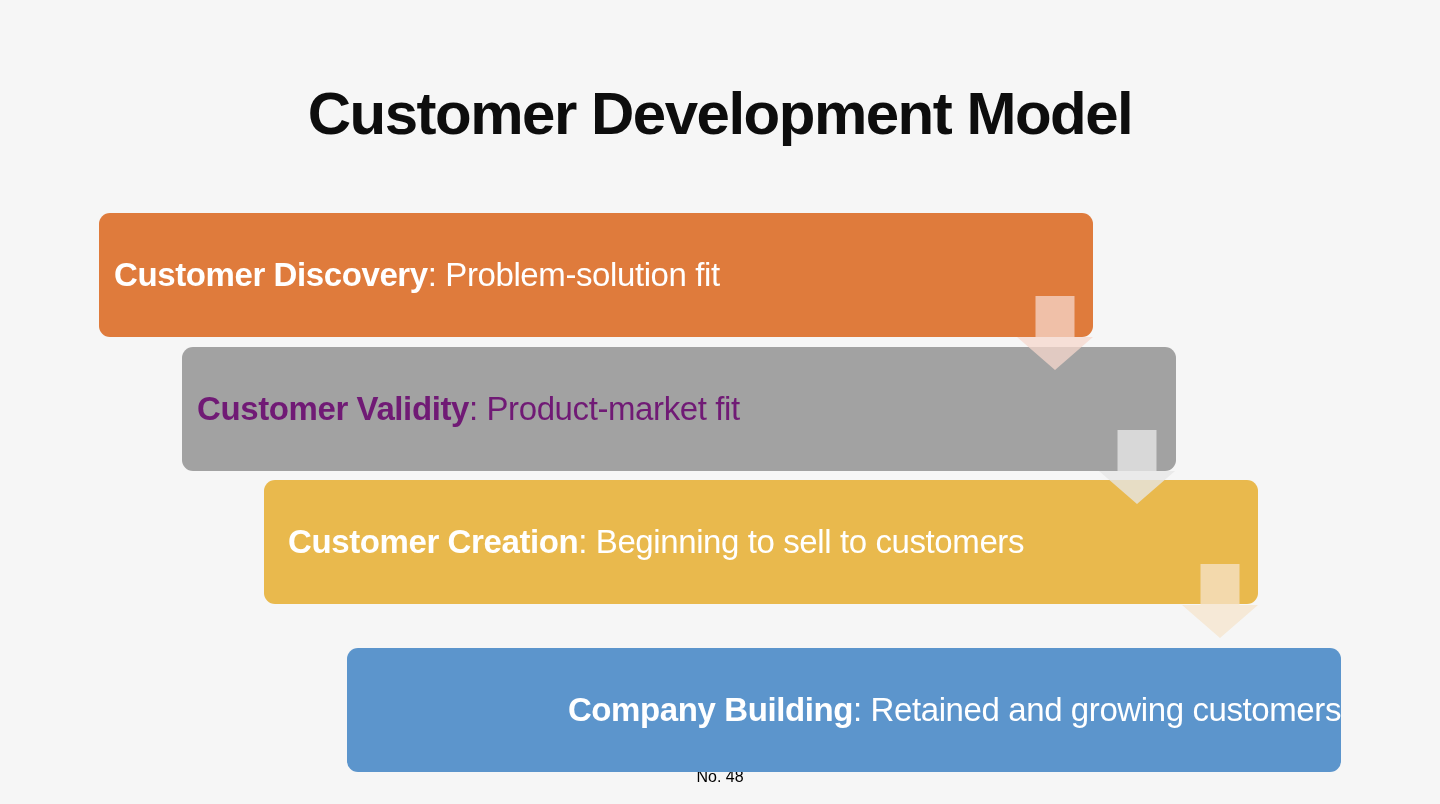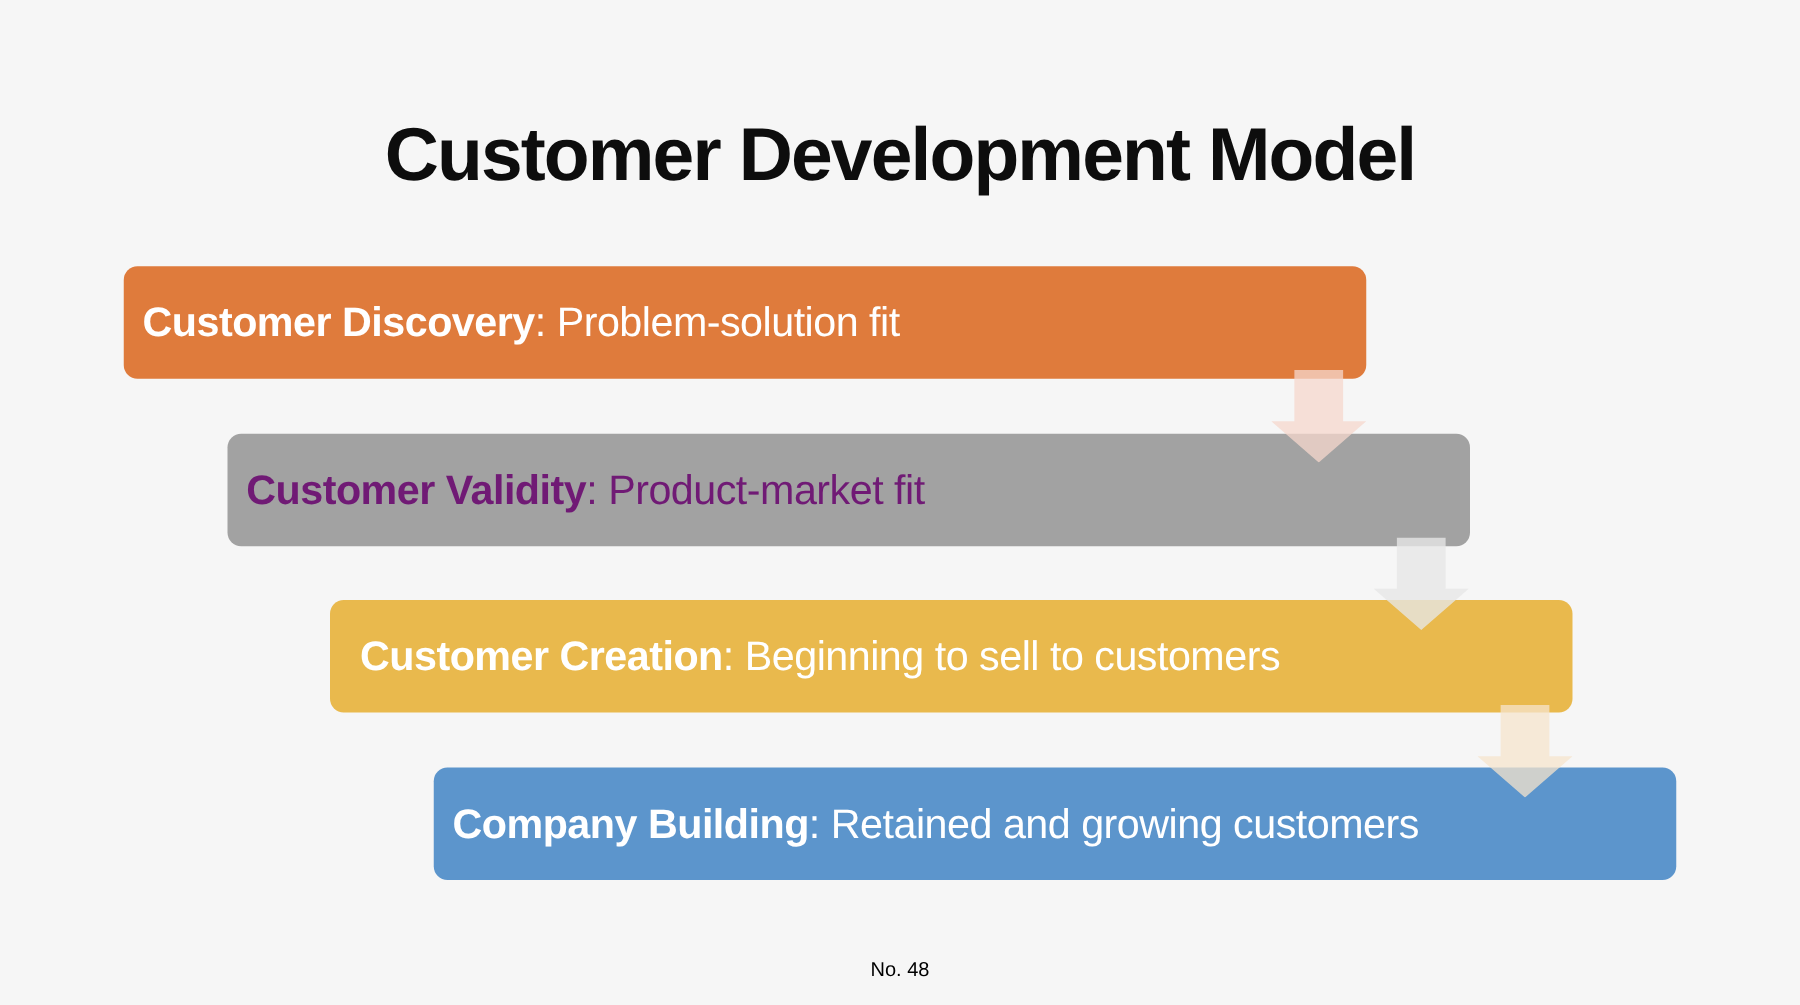--- a/index.html
+++ b/index.html
@@ -16,52 +16,52 @@
     position: relative;
     width: 1440px;
     height: 804px;
     background: #f6f6f6;
   }
   .slide-title {
     position: absolute;
     left: 0;
     right: 0;
     top: 78px;
-    margin: 10px;
+    margin: 0;
     text-align: center;
     font-size: 60px;
     line-height: 72px;
     font-weight: 700;
     letter-spacing: -1.5px;
     color: #0d0d0d;
   }
   .bar {
     position: absolute;
     width: 994px;
-    height: 90px;
+    height: 124px;
     border-radius: 11px;
     display: flex;
     align-items: center;
     padding-left: 15px;
     box-sizing: border-box;
     z-index: 1;
   }
   .bar-text {
     font-size: 33px;
     letter-spacing: -0.4px;
     color: #ffffff;
     white-space: nowrap;
   }
   .bar-text .lbl { font-weight: 700; }
   .bar-text .sep,
   .bar-text .desc { font-weight: 400; }
   .bar1 { left: 99px;  top: 213px; }
   .bar2 { left: 182px; top: 347px; }
   .bar3 { left: 264px; top: 480px; padding-left: 24px; }
-  .bar4 { left: 347px; top: 614px; }
+  .bar4 { left: 347px; top: 648px; justify-content: flex-end; }
   .arrow {
     position: absolute;
     width: 76px;
     height: 74px;
     z-index: 5;
   }
   .arrow1 { left: 1017px; top: 296px; }
   .arrow2 { left: 1099px; top: 430px; }
   .arrow3 { left: 1182px; top: 564px; }
   .page-number {

